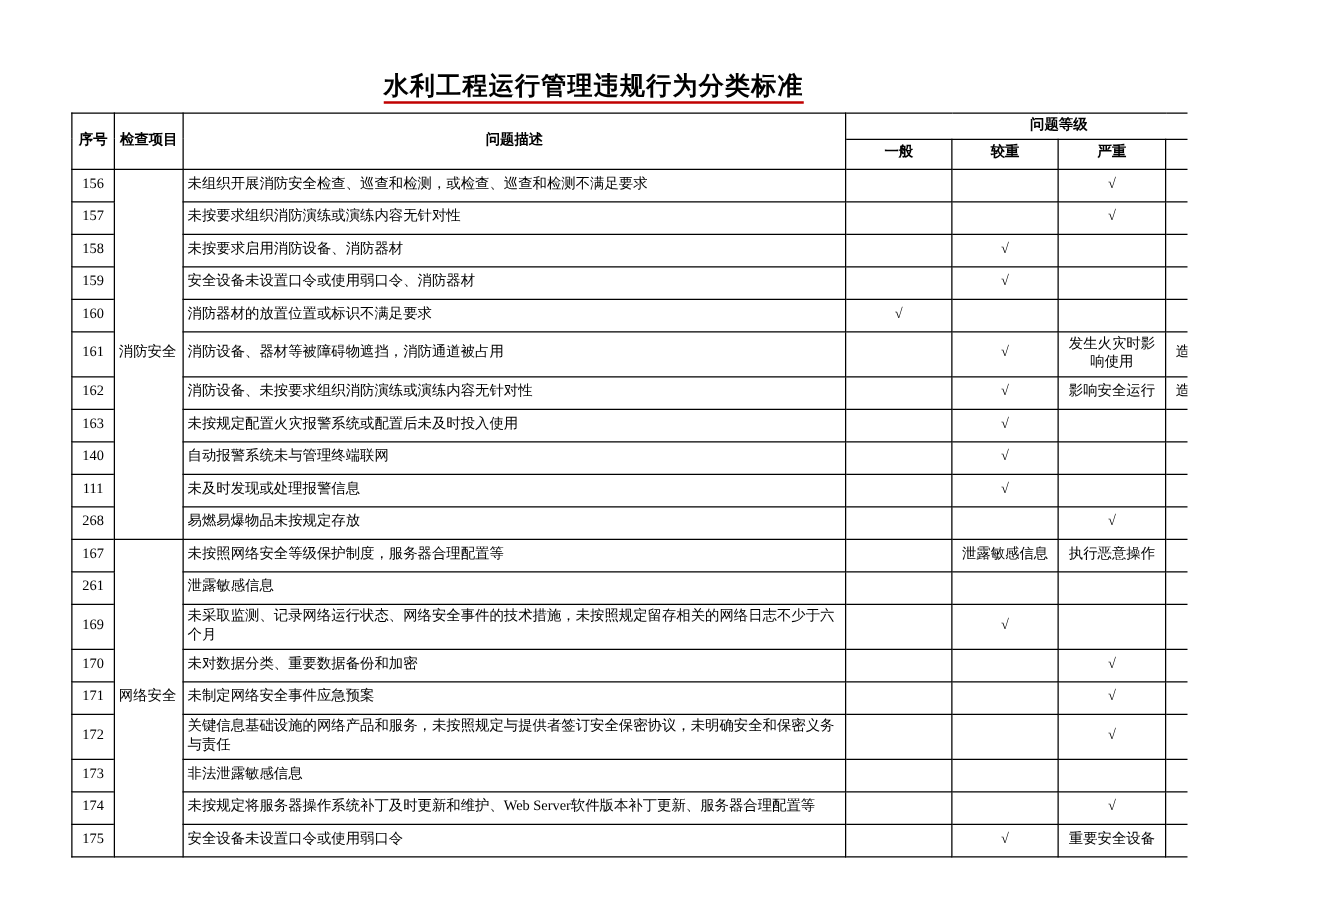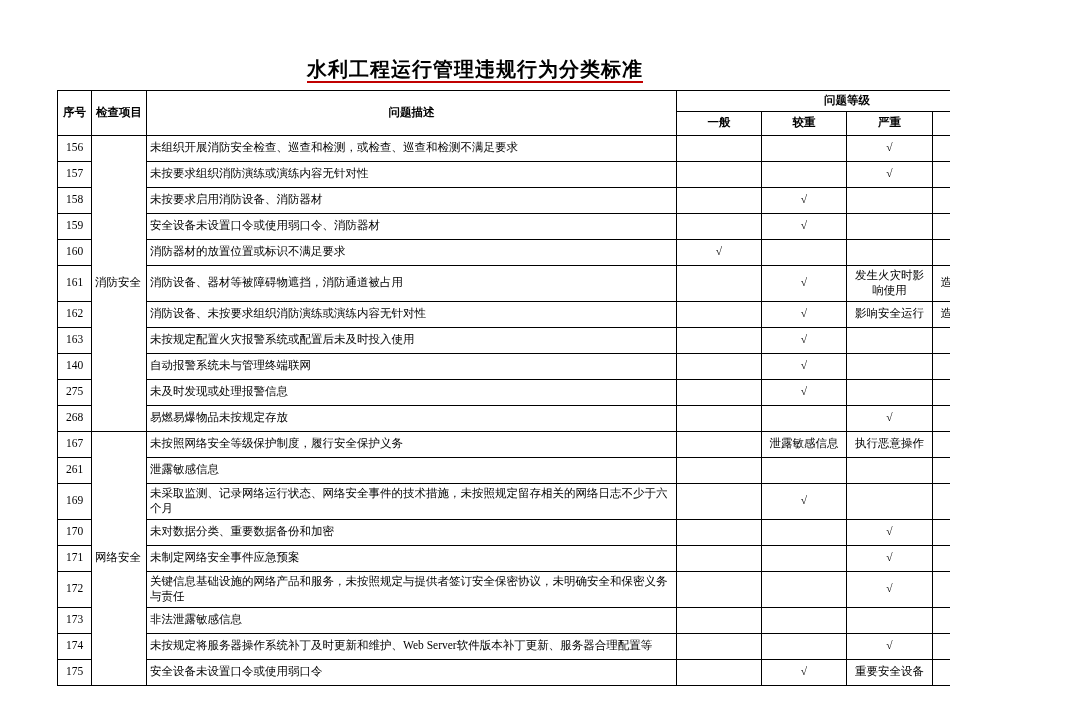--- a/index.html
+++ b/index.html
@@ -162,39 +162,39 @@
         </tr>
         <tr>
           <td class="cell-no">140</td>
           <td class="cell-desc">自动报警系统未与管理终端联网</td>
           <td class="cell-level"></td>
           <td class="cell-level">√</td>
           <td class="cell-level"></td>
           <td class="cell-level"></td>
         </tr>
         <tr>
-          <td class="cell-no">275</td>
+          <td class="cell-no">111</td>
           <td class="cell-desc">未及时发现或处理报警信息</td>
           <td class="cell-level"></td>
           <td class="cell-level">√</td>
           <td class="cell-level"></td>
           <td class="cell-level"></td>
         </tr>
         <tr>
           <td class="cell-no">268</td>
           <td class="cell-desc">易燃易爆物品未按规定存放</td>
           <td class="cell-level"></td>
           <td class="cell-level"></td>
           <td class="cell-level">√</td>
           <td class="cell-level"></td>
         </tr>
         <tr>
           <td class="cell-no">167</td>
           <td class="cell-cat" rowspan="9">网络安全</td>
-          <td class="cell-desc">未按照网络安全等级保护制度，履行安全保护义务</td>
+          <td class="cell-desc">未按照网络安全等级保护制度，服务器合理配置等</td>
           <td class="cell-level"></td>
           <td class="cell-level">泄露敏感信息</td>
           <td class="cell-level">执行恶意操作</td>
           <td class="cell-level"></td>
         </tr>
         <tr>
           <td class="cell-no">261</td>
           <td class="cell-desc">泄露敏感信息</td>
           <td class="cell-level"></td>
           <td class="cell-level"></td>

